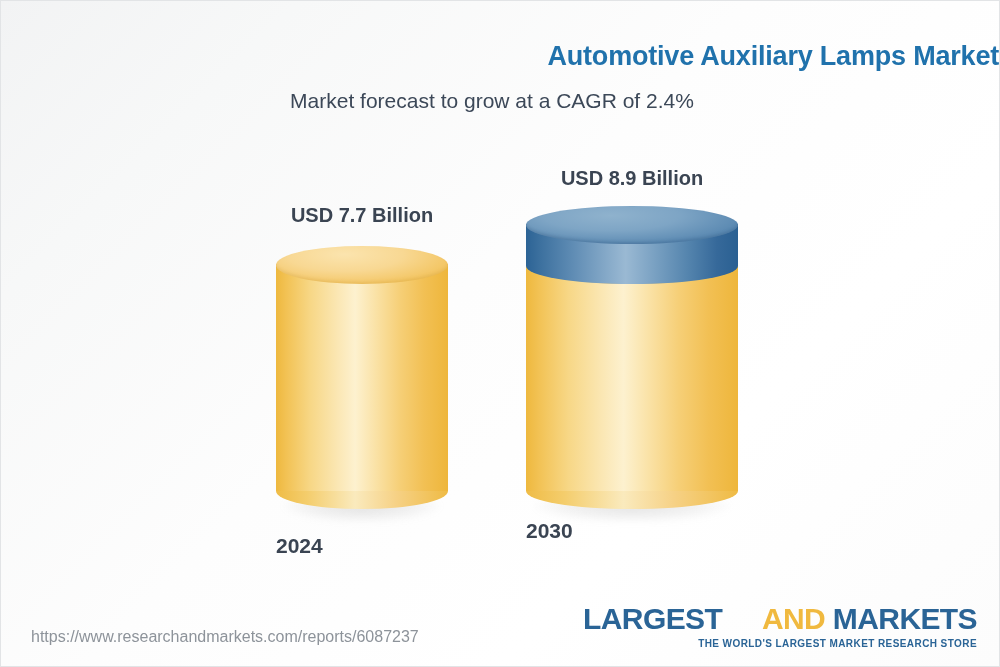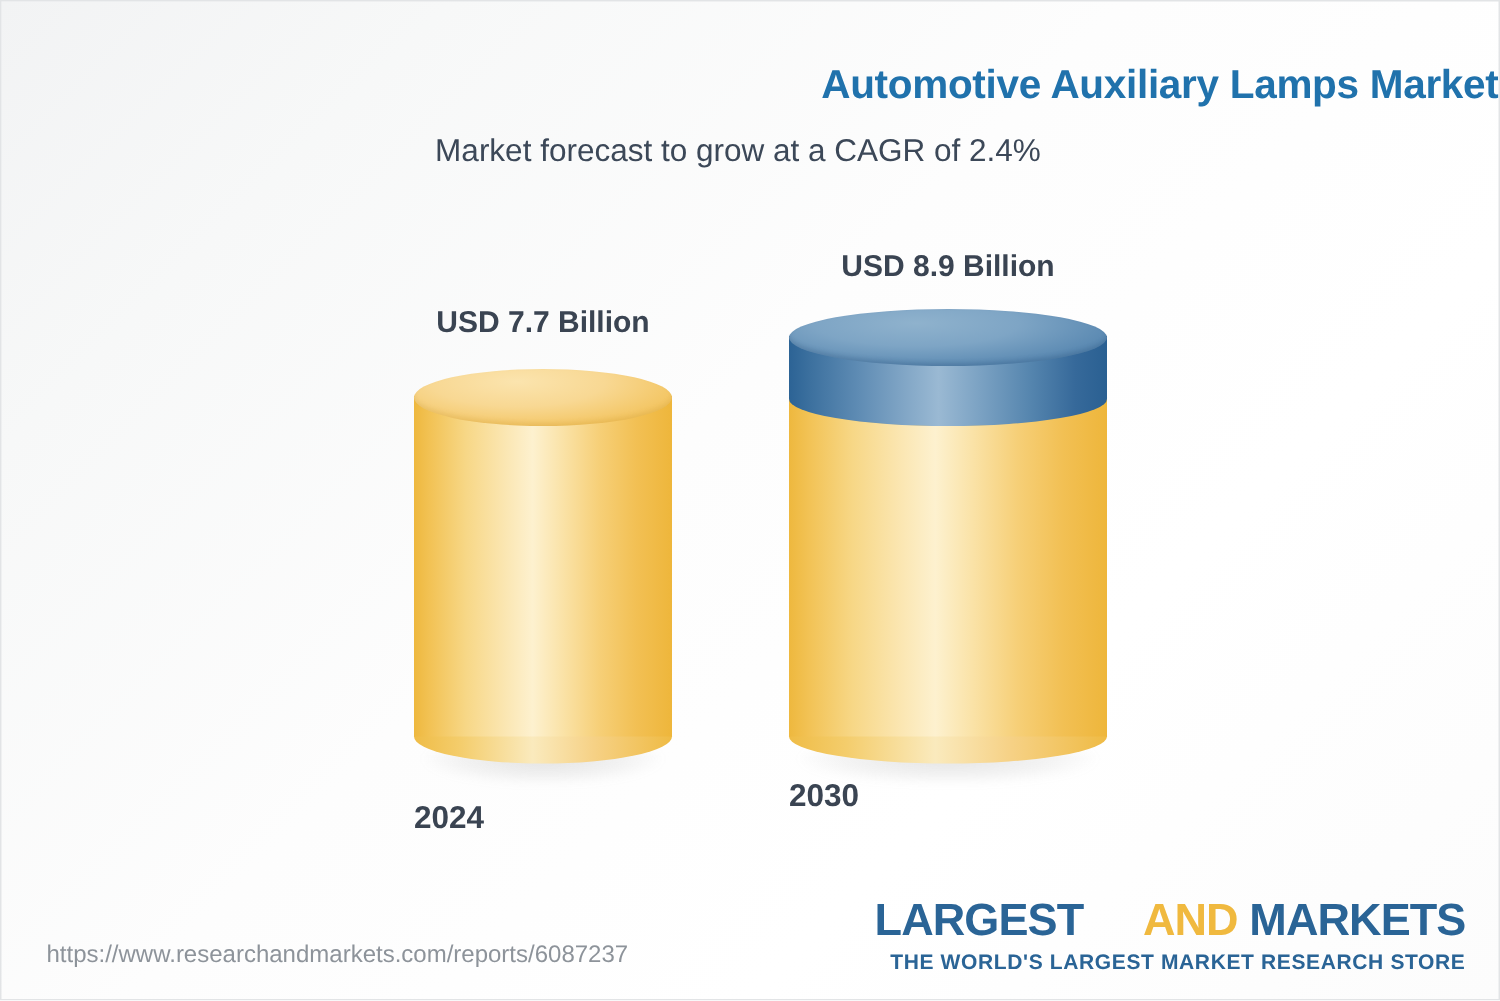--- a/index.html
+++ b/index.html
@@ -140,21 +140,21 @@
   #logo-main {
     font-size: 30px;
     font-weight: bold;
     letter-spacing: -0.6px;
     color: #2a6496;
     white-space: nowrap;
     line-height: 1.02;
   }
   #logo-main .and { color: #f0b93f; margin-left: 32px; }
   #logo-tag {
-    font-size: 14px;
+    font-size: 10px;
     font-weight: bold;
     letter-spacing: 0.42px;
     color: #2a6496;
     white-space: nowrap;
     margin-top: 3px;
   }
 </style>
 </head>
 <body>
 

